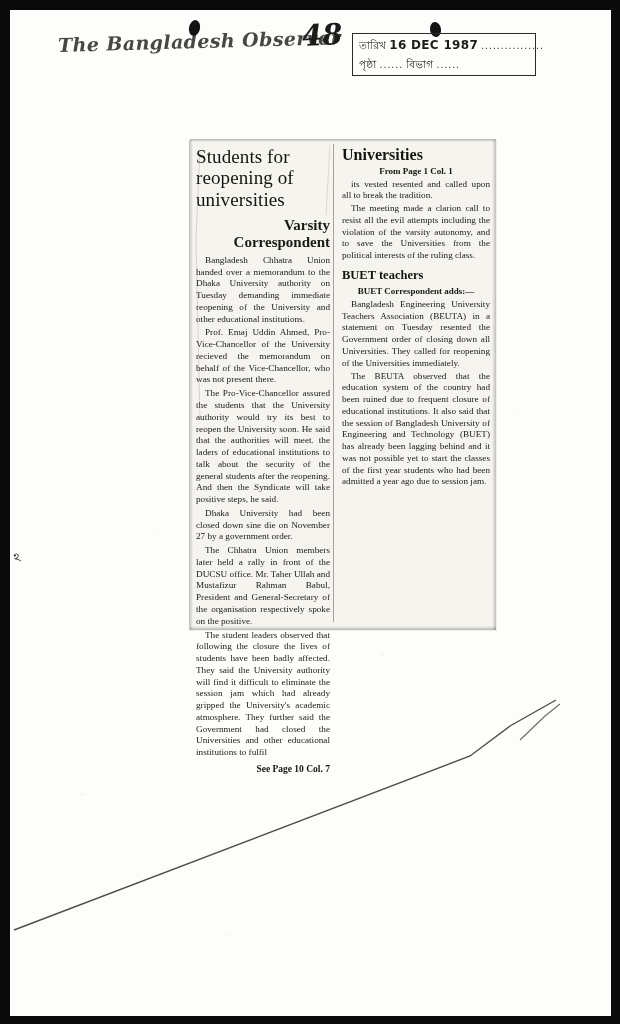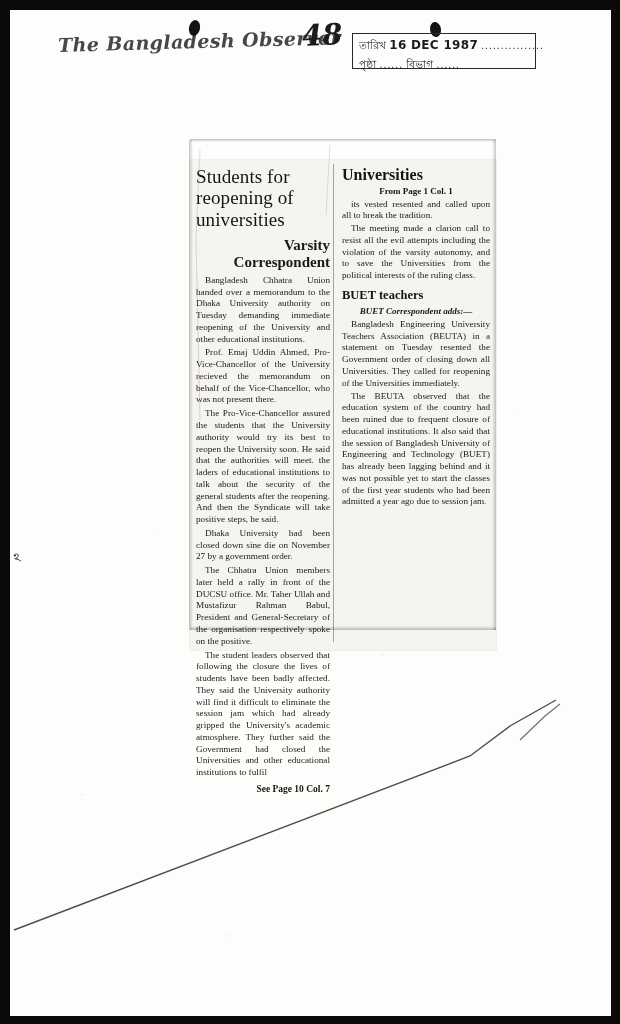--- a/index.html
+++ b/index.html
@@ -85,21 +85,21 @@
   }
   .blot-1 { left: 189px; top: 20px; width: 11px; height: 16px; transform: rotate(12deg); }
   .blot-2 { left: 430px; top: 22px; width: 11px; height: 15px; transform: rotate(-8deg); }
 
   
   .stamp {
     position: absolute;
     left: 352px;
     top: 33px;
     width: 184px;
-    height: 36px;
+    height: 43px;
     border: 1px solid #2a2a28;
     box-sizing: border-box;
     background: transparent;
   }
   .stamp-row {
     position: absolute;
     left: 6px;
     font-family: "Liberation Sans", sans-serif;
     font-size: 10.5px;
     color: #1c1c1a;
@@ -118,21 +118,20 @@
 
   
   .clipping {
     position: absolute;
     left: 190px;
     top: 140px;
     width: 306px;
     height: 490px;
     background: #f6f4ef;
     box-shadow: 0 0 0 0.5px rgba(0,0,0,0.12);
-    margin-top: 20px;
   }
   .col-rule {
     position: absolute;
     left: 143px;
     top: 4px;
     width: 1px;
     height: 478px;
     background: #8a8781;
     opacity: 0.75;
   }
@@ -170,21 +169,20 @@
     margin: 0 0 4px 0;
     color: #1a1a14;
   }
   .byline-right {
     font-family: "Liberation Serif", serif;
     font-weight: bold;
     font-size: 9px;
     text-align: center;
     margin: 0 0 3px 0;
     color: #1a1a14;
-    font-style: italic;
   }
   .subhead {
     font-family: "Liberation Serif", serif;
     font-weight: bold;
     font-size: 12.5px;
     margin: 6px 0 3px 0;
     color: #15150f;
   }
   .body-text {
     font-family: "Liberation Serif", serif;

